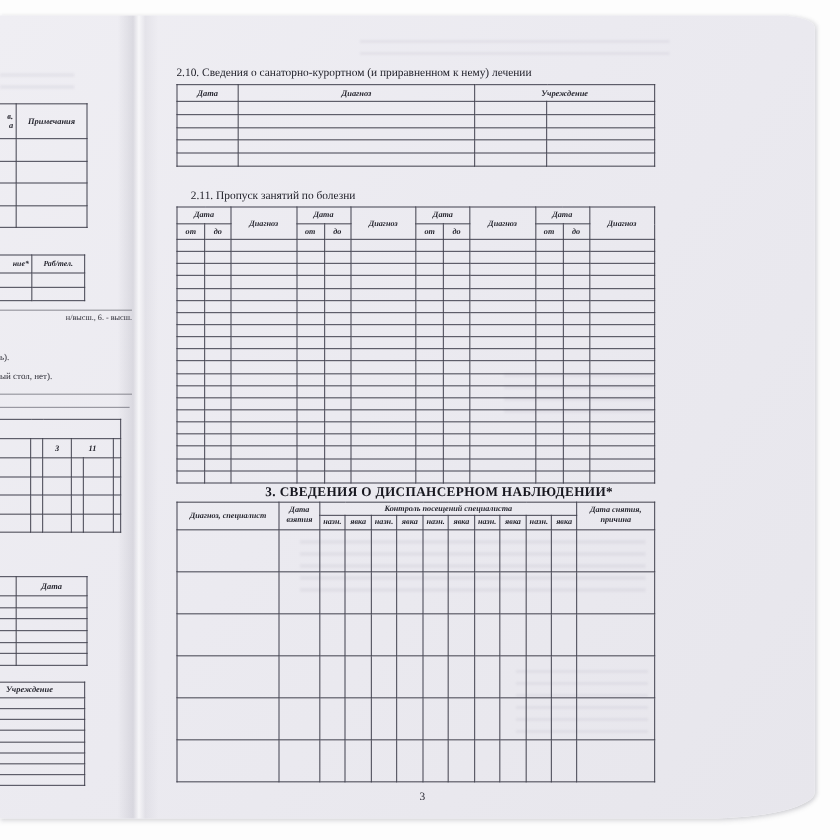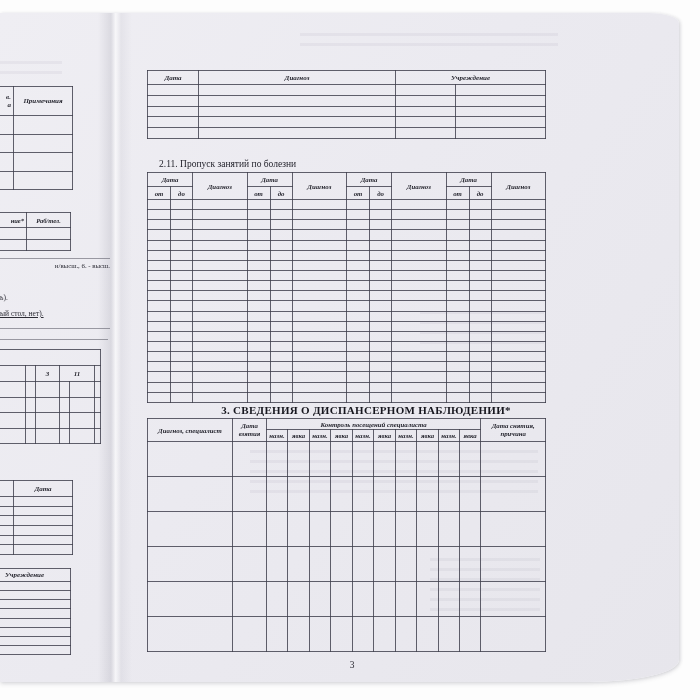--- a/index.html
+++ b/index.html
@@ -124,21 +124,21 @@
           <tr>
             <td></td>
             <td></td>
           </tr>
         </tbody>
     </table>
 
     <div class="hairline" style="left:0;top:245px;width:110px;"></div>
     <div class="frag" style="left:0;top:249px;width:110px;text-align:right;font-size:6.8px;">н/высш., 6. - высш.</div>
     <div class="frag" style="left:0;top:280px;font-size:7.5px;">ь).</div>
-    <div class="frag" style="left:0;top:296px;font-size:7.5px;text-decoration:underline;">ый стол, нет).</div>
+    <div class="frag" style="left:0;top:296px;font-size:7.5px;">ый стол, нет).</div>
     <div class="hairline" style="left:0;top:315px;width:110px;"></div>
     <div class="hairline" style="left:0;top:326px;width:108px;"></div>
 
     <table class="tC">
       <colgroup>
         <col style="width:37px">
           <col style="width:10px">
           <col style="width:24px">
         <col style="width:10px">
           <col style="width:25px">
@@ -266,20 +266,21 @@
             <td></td>
           </tr>
         </tbody>
     </table>
 
     <div class="ghost" style="left:300px;top:20px;width:258px;height:20px;"></div>
     <div class="ghost" style="left:420px;top:298px;width:124px;height:34px;"></div>
     <div class="ghost" style="left:250px;top:437px;width:288px;height:46px;"></div>
     <div class="ghost" style="left:430px;top:545px;width:110px;height:60px;"></div>
 
+    <div class="sec-title" style="left:147px;top:43px;">2.10. Сведения о санаторно-курортном (и приравненном к нему) лечении</div>
     <table class="t210">
       <colgroup>
         <col style="width:51px">
           <col style="width:197px">
           <col style="width:60px">
           <col style="width:90px">
       </colgroup>
       <tbody>
           <tr class="h1">
         <th>Дата</th>

